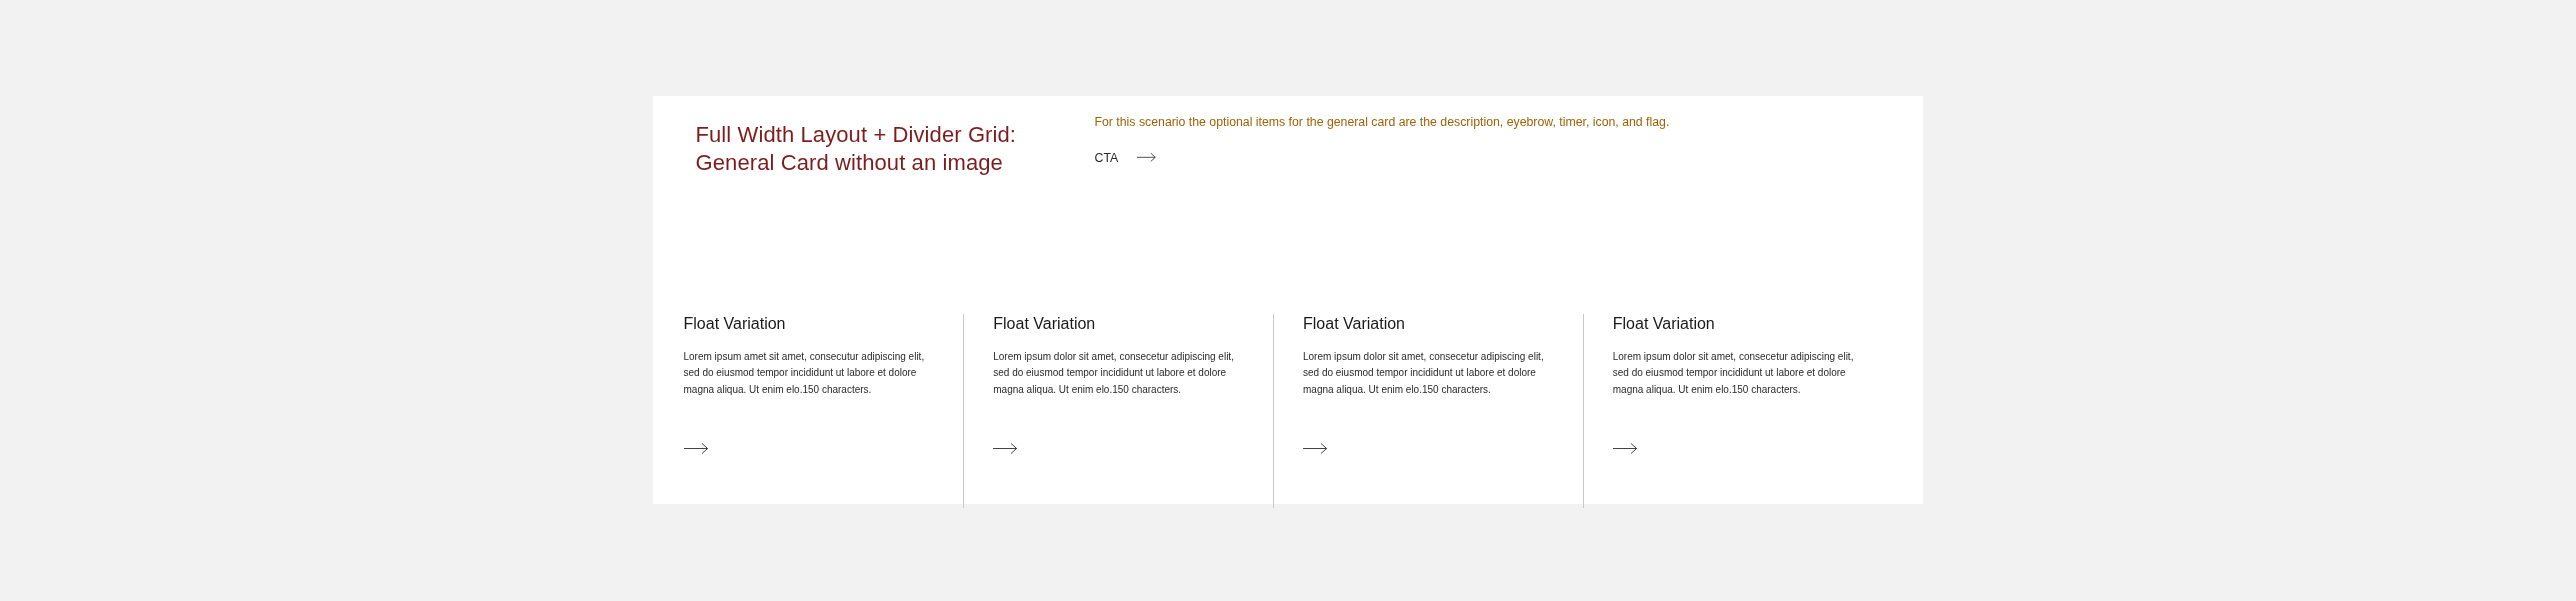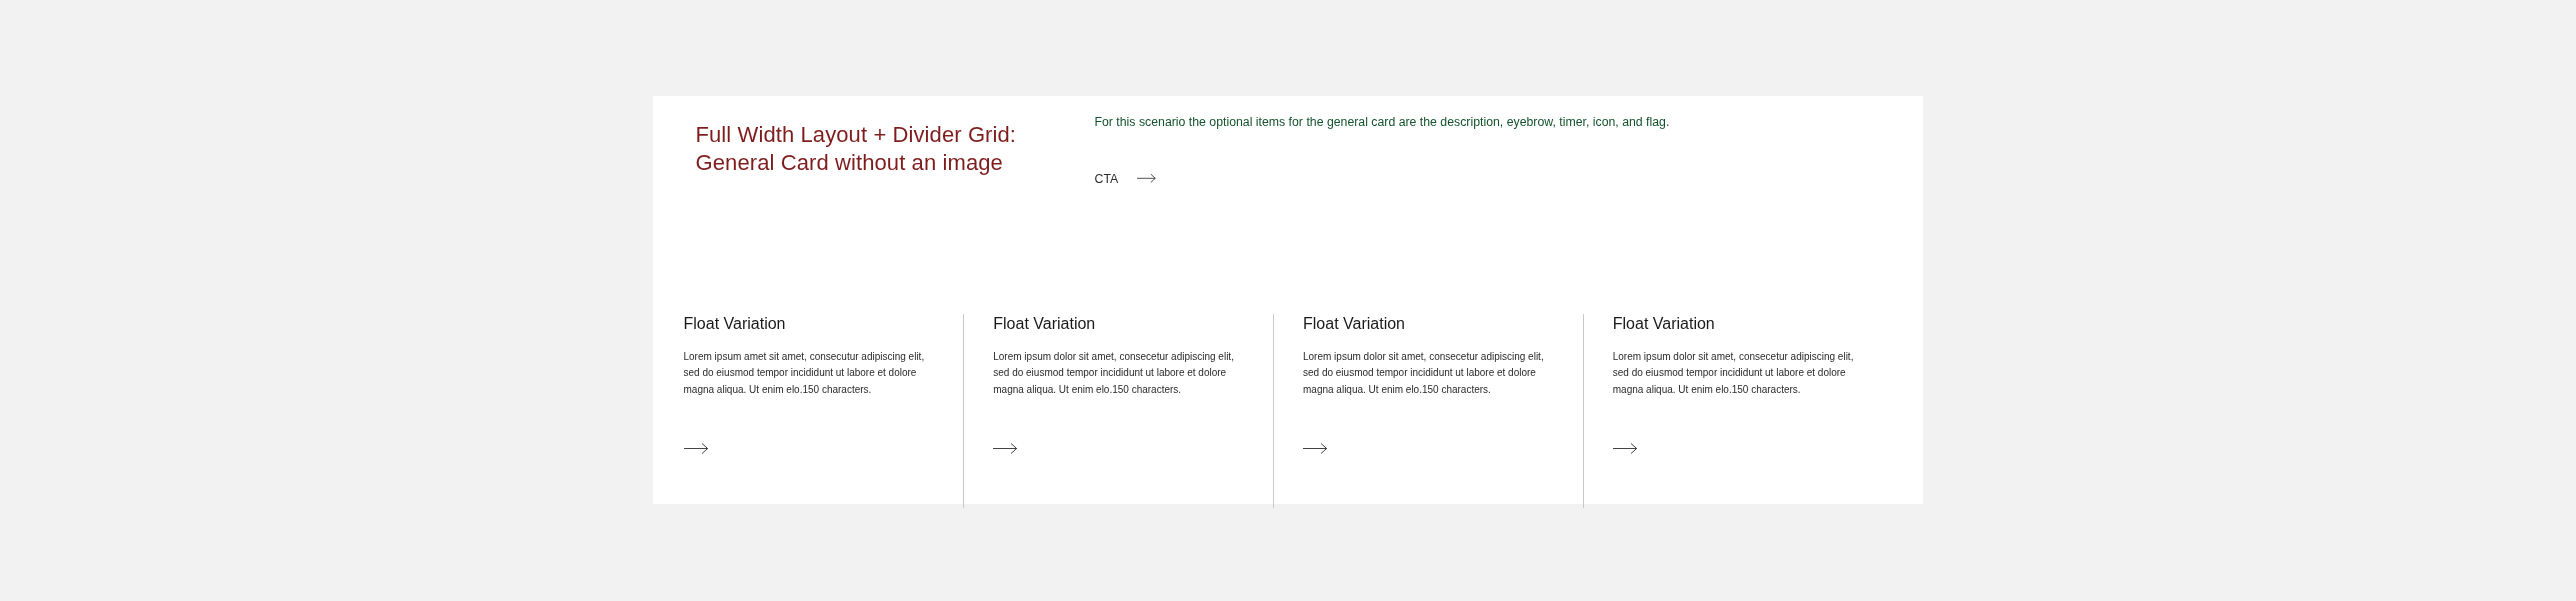--- a/index.html
+++ b/index.html
@@ -68,31 +68,31 @@
   }
 
   .header-right {
     flex: 1 1 auto;
     padding-top: 4.7px;
   }
 
   .header-desc {
     font-size: 12.3px;
     line-height: 1.45;
-    color: #14532d;
+    color: #a16207;
     margin: 0;
     max-width: 593px;
     font-weight: 400;
   }
 
   .cta {
     display: inline-flex;
     align-items: center;
     gap: 19px;
-    margin-top: 41px;
+    margin-top: 20px;
     cursor: pointer;
     text-decoration: none;
     text-align: right;
   }
   .cta-label {
     font-size: 12.3px;
     color: #2b2b2b;
     line-height: 1;
   }
   .cta-arrow {

